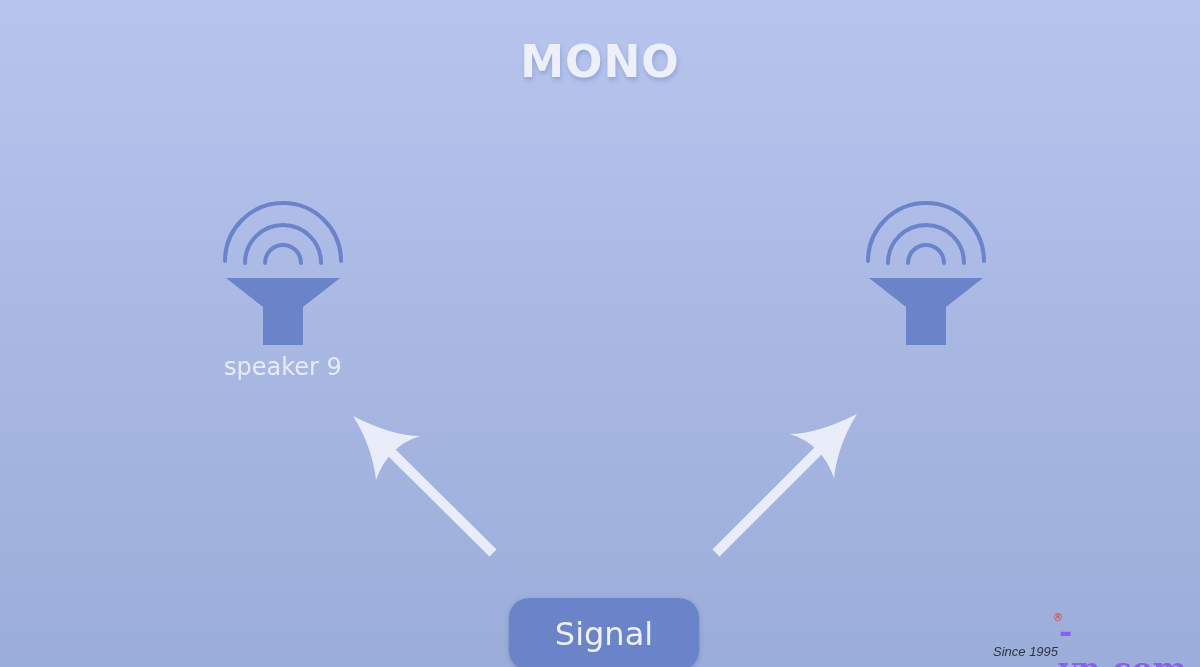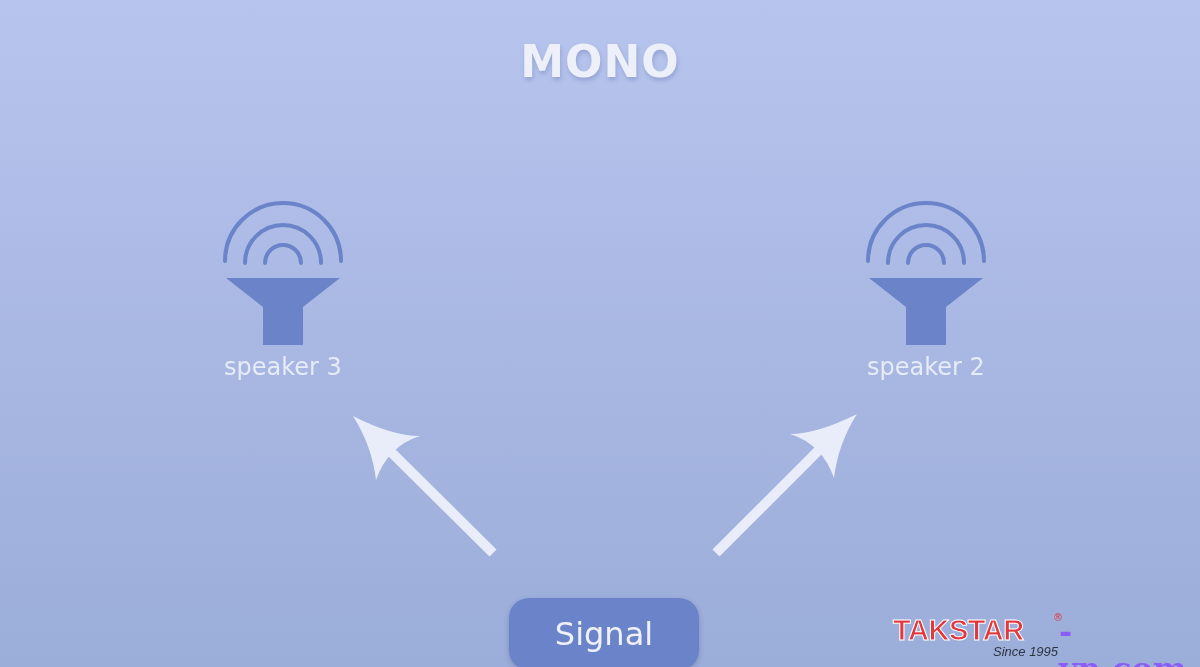--- a/index.html
+++ b/index.html
@@ -35,48 +35,46 @@
 
 <div class="speaker" style="left:213px;top:195px;">
   <svg width="140" height="160" viewBox="0 0 140 160">
     <g fill="none" stroke="#6b84c9" stroke-width="4" stroke-linecap="round">
       <path d="M12 66 A58 58 0 0 1 128 66"></path>
       <path d="M32 68 A38 38 0 0 1 108 68"></path>
       <path d="M52 68 A18 18 0 0 1 88 68"></path>
     </g>
     <path d="M13 83 L127 83 L90 112 L90 150 L50 150 L50 112 Z" fill="#6b84c9"></path>
   </svg>
-  <div class="spk-label">speaker 3</div>
+  <div class="spk-label">speaker 9</div>
 </div>
 
 <div class="speaker" style="left:856px;top:195px;">
   <svg width="140" height="160" viewBox="0 0 140 160">
     <g fill="none" stroke="#6b84c9" stroke-width="4" stroke-linecap="round">
       <path d="M12 66 A58 58 0 0 1 128 66"></path>
       <path d="M32 68 A38 38 0 0 1 108 68"></path>
       <path d="M52 68 A18 18 0 0 1 88 68"></path>
     </g>
     <path d="M13 83 L127 83 L90 112 L90 150 L50 150 L50 112 Z" fill="#6b84c9"></path>
   </svg>
-  <div class="spk-label">speaker 2</div>
 </div>
 
 <svg class="arrows" width="1200" height="667" viewBox="0 0 1200 667">
   <g>
     <line x1="493" y1="553" x2="385" y2="446" stroke="#e8edf9" stroke-width="10"></line>
     <path d="M353 416 Q392 436 420 436 Q388 446 376 480 Q372 446 353 416 Z" fill="#e8edf9"></path>
   </g>
   <g>
     <line x1="716" y1="553" x2="823" y2="446" stroke="#e8edf9" stroke-width="10"></line>
     <path d="M857 414 Q817 434 790 434 Q822 444 834 478 Q838 444 857 414 Z" fill="#e8edf9"></path>
   </g>
 </svg>
 
 <div class="signal-btn">
   <span>Signal</span>
 </div>
 
 <div class="logo">
-  <span class="logo-brand">TAKSTAR</span>
   <span class="logo-reg">®</span>
   <span class="logo-domain">-vn.com</span>
   <span class="logo-since">Since 1995</span>
 </div>
 
 </body></html>

